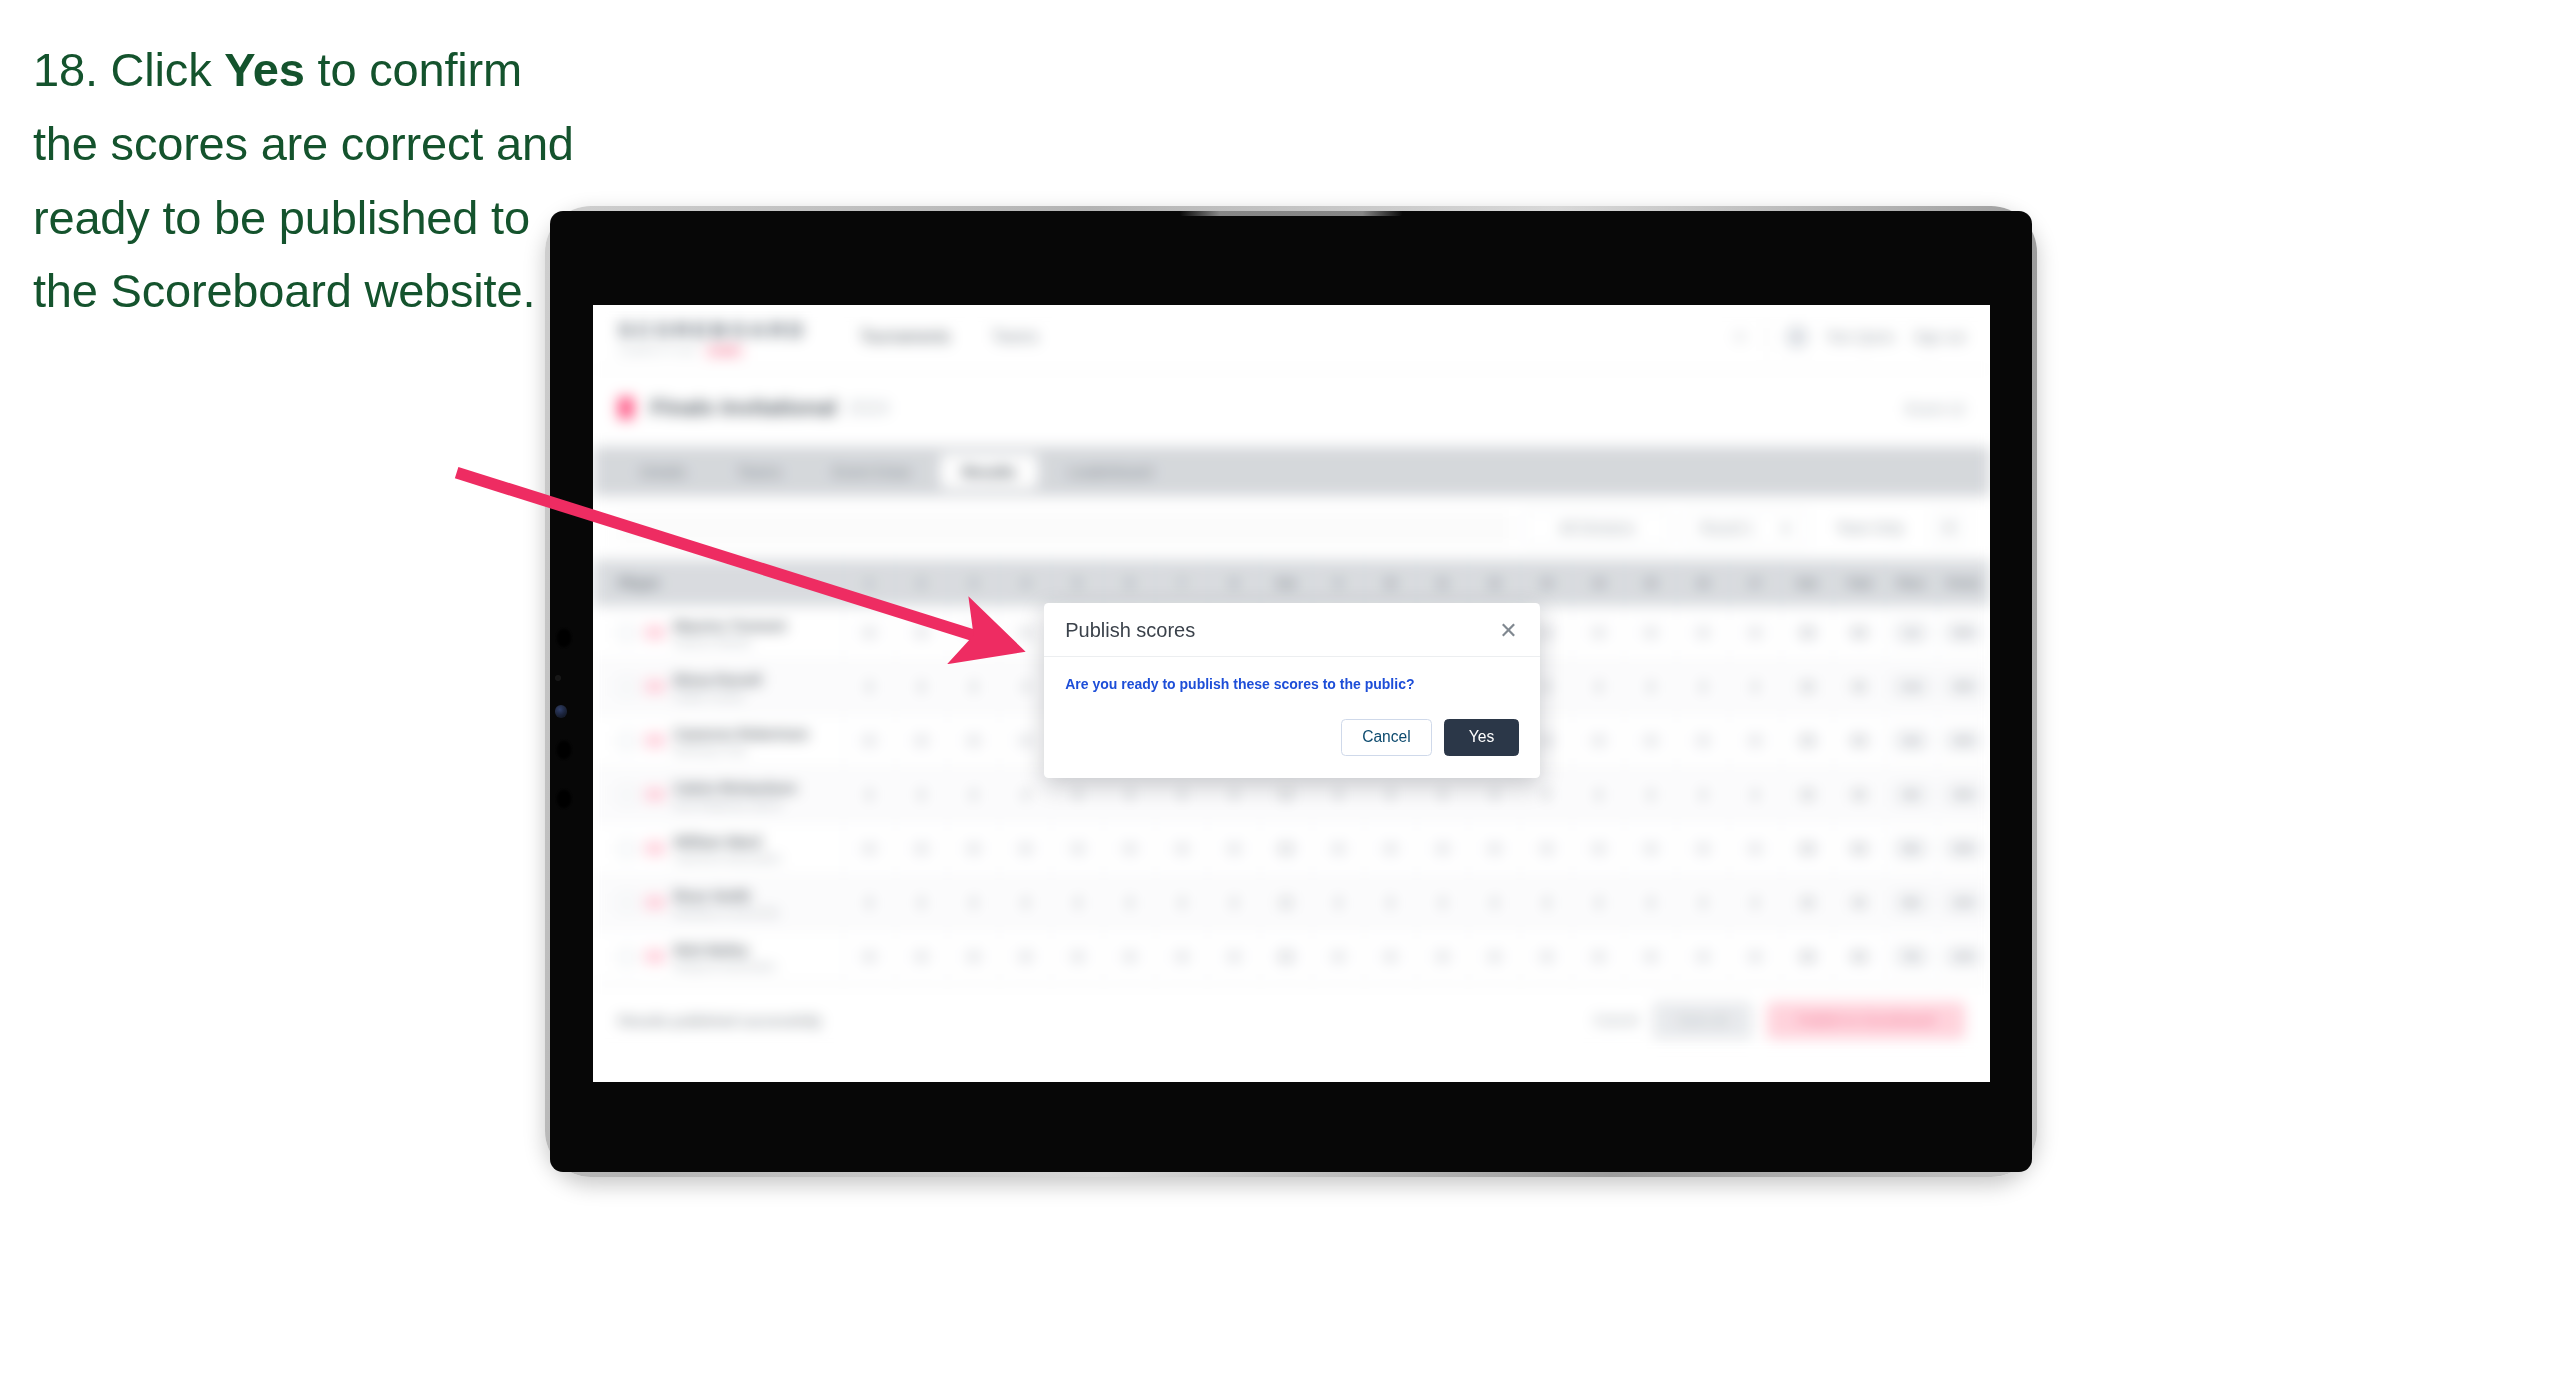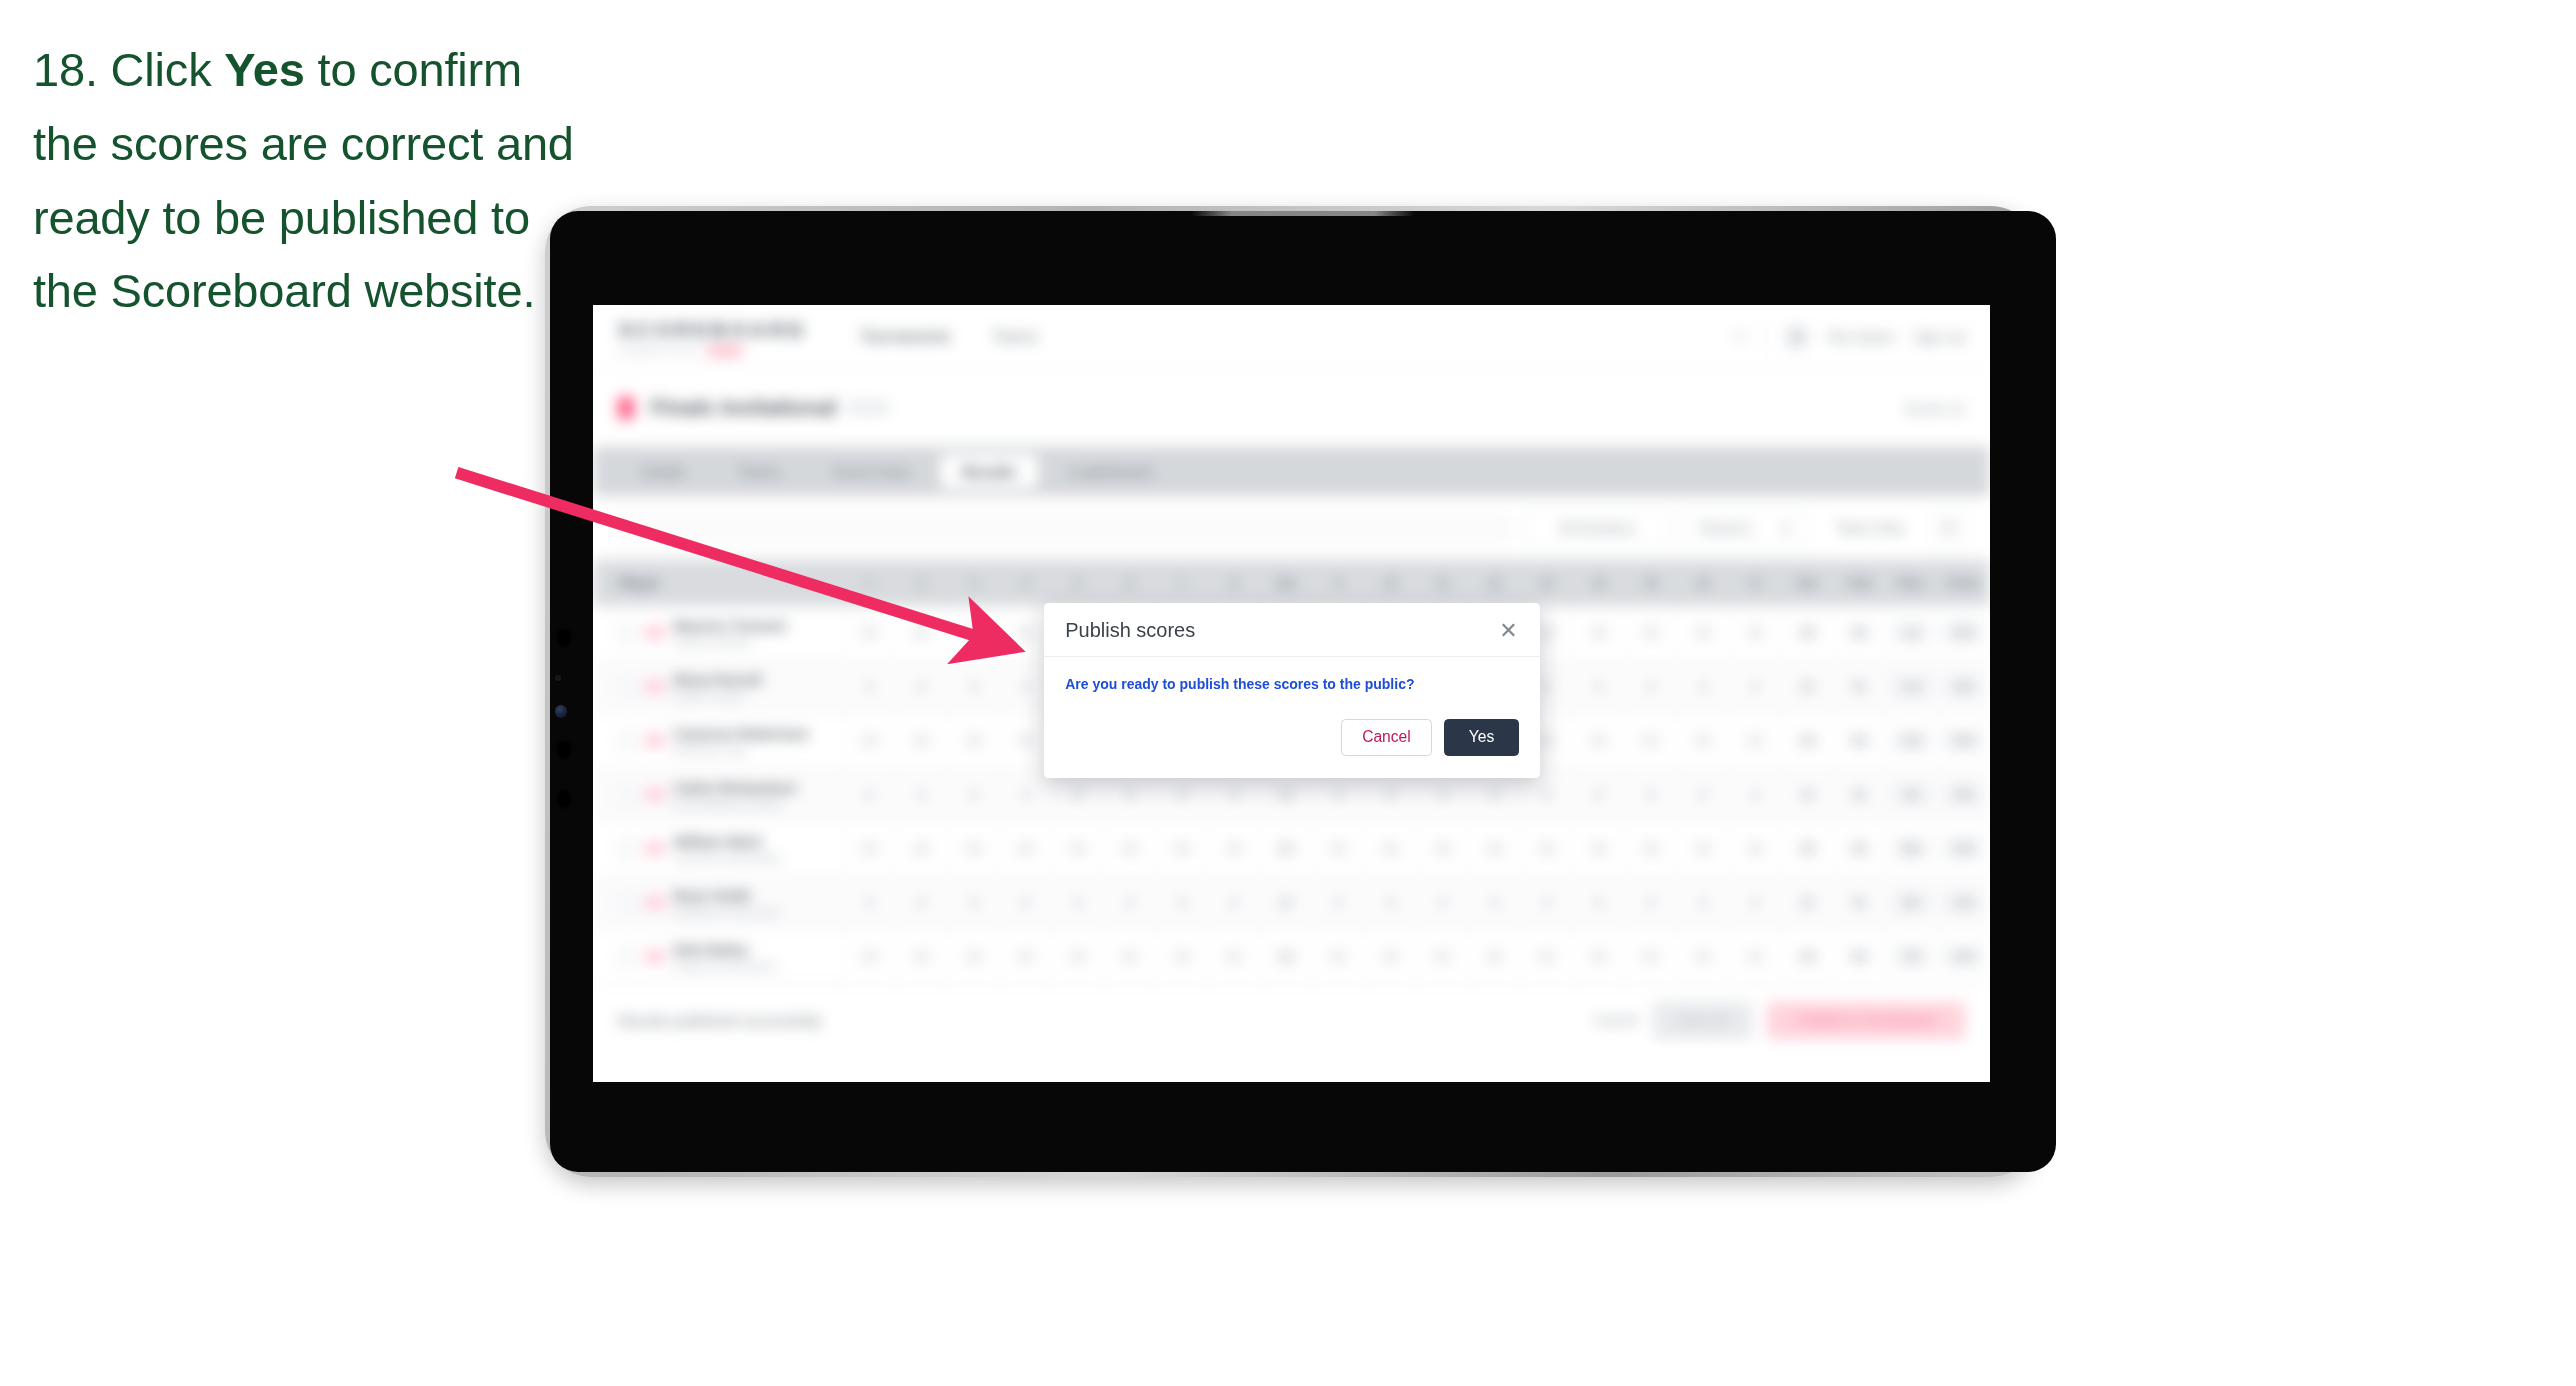--- a/index.html
+++ b/index.html
@@ -41,25 +41,24 @@
     height: 971px;
     border-radius: 46px;
     background: linear-gradient(115deg,#cfcfcf 0%, #b4b4b4 28%, #d8d8d8 52%, #9c9c9c 78%, #c6c6c6 100%);
     padding: 5.2px;
     box-sizing: border-box;
     box-shadow: 0 7.4px 21px rgba(0,0,0,.22);
   }
   .tablet-screen-bezel {
     width: 100%;
     height: 100%;
-    border-radius: 28px;
+    border-radius: 13px;
     background: #070707;
     position: relative;
     overflow: hidden;
-    padding-left: 24px;
   }
 
   
   .device-dot {
     position: absolute;
     left: 4.5px;
     background: #000;
     border-radius: 50%;
     box-shadow: inset 0 0 4.5px rgba(255,255,255,.06);
   }
@@ -394,21 +393,21 @@
   .btn {
     font-size: 15.6px;
     border-radius: 4.5px;
     padding: 9.6px 20px;
     cursor: pointer;
     font-family: "Liberation Sans", sans-serif;
     line-height: 1;
   }
   .btn-cancel {
     background: #ffffff;
-    color: #be185d;
+    color: #0c4a6e;
     border: 0.7px solid #cfd9ea;
   }
   .btn-yes {
     background: #2b3748;
     color: #ffffff;
     border: 0.7px solid #2b3748;
     padding: 9.6px 24px;
   }
 
   

